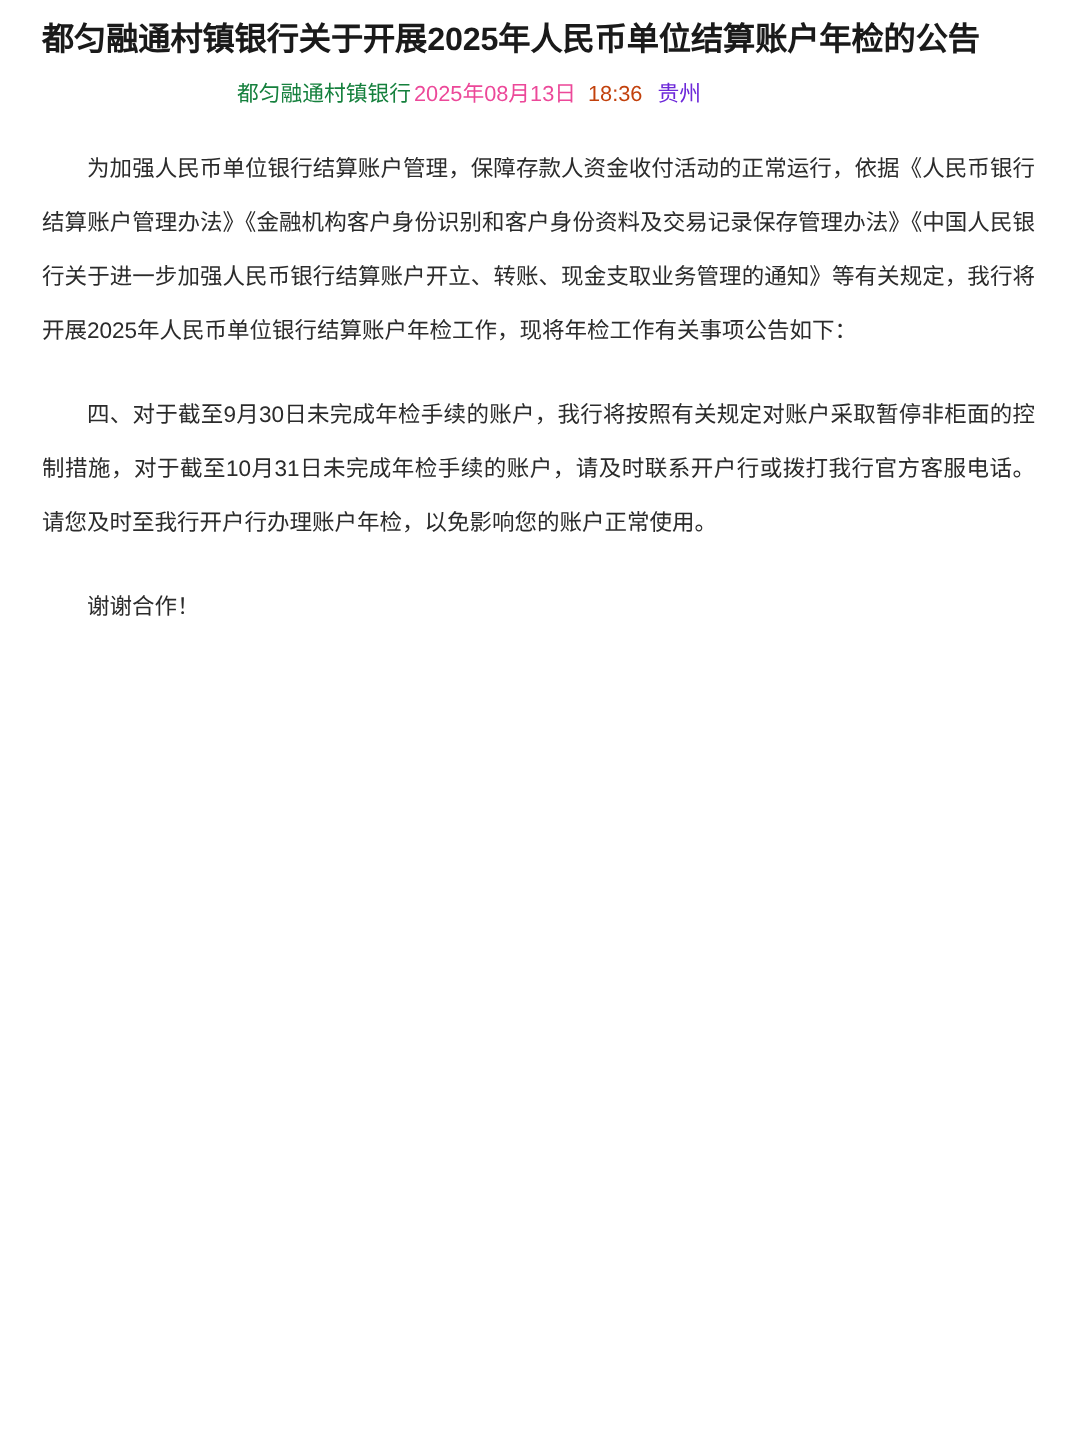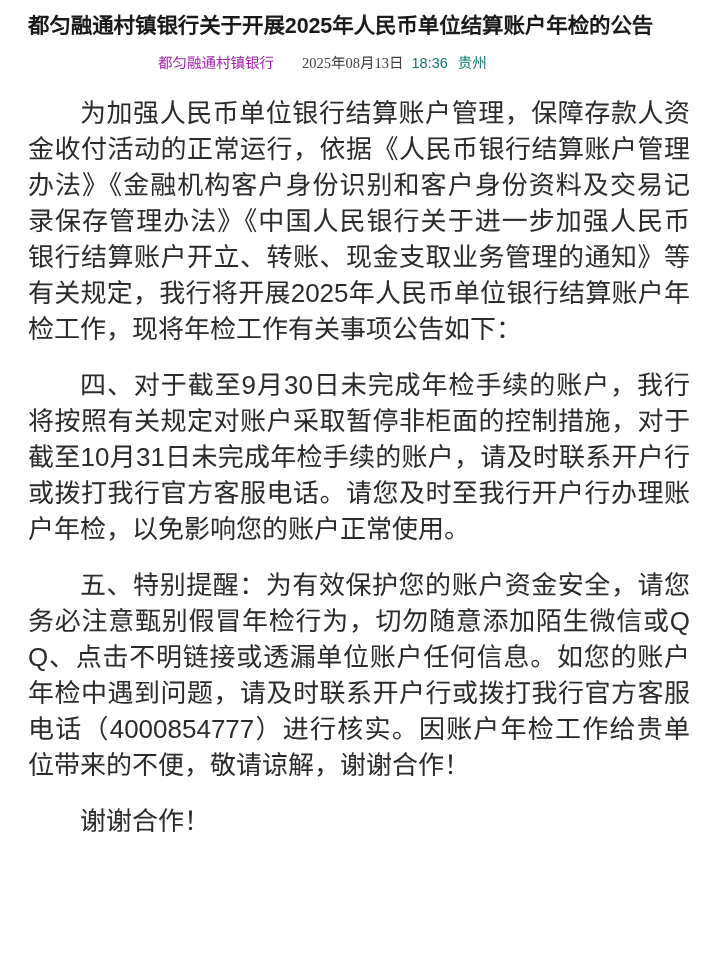--- a/index.html
+++ b/index.html
@@ -42,45 +42,44 @@
 
   .meta-line {
     margin: 12px 0 0 0;
     padding-left: 130px;
     font-size: 14.5px;
     line-height: 20px;
     color: #9a9a9a;
     white-space: nowrap;
   }
   .meta-account {
-    color: #a21caf;
-    margin-right: 28px;
+    color: #15803d;
+    margin-right: 2px;
   }
   .meta-date {
-    color: #404040;
+    color: #ec4899;
     margin-right: 8px;
-    font-family: Liberation Serif, serif;
   }
   .meta-time {
-    color: #0f766e;
+    color: #c2410c;
     margin-right: 10px;
   }
   .meta-location {
-    color: #0f766e;
+    color: #6d28d9;
   }
 
   
   .article-body {
     padding: 0 27px 0 28px;
     margin-top: 22px;
   }
 
   .para {
     margin: 0;
-    font-size: 26px;
+    font-size: 15px;
     line-height: 36px;
     color: #2b2b2b;
     text-align: justify;
     text-justify: inter-ideograph;
     text-indent: 2em;
     word-break: break-all;
   }
 
   .para + .para {
     margin-top: 20px;
@@ -105,18 +104,17 @@
 
   <div class="article-body">
 
     <p class="para">为加强人民币单位银行结算账户管理，保障存款人资金收付活动的正常运行，依据《人民币银行结算账户管理办法》《金融机构客户身份识别和客户身份资料及交易记录保存管理办法》《中国人民银行关于进一步加强人民币银行结算账户开立、转账、现金支取业务管理的通知》等有关规定，我行将开展2025年人民币单位银行结算账户年检工作，现将年检工作有关事项公告如下：</p>
 
 
 
 
     <p class="para">四、对于截至9月30日未完成年检手续的账户，我行将按照有关规定对账户采取暂停非柜面的控制措施，对于截至10月31日未完成年检手续的账户，请及时联系开户行或拨打我行官方客服电话。请您及时至我行开户行办理账户年检，以免影响您的账户正常使用。</p>
 
-    <p class="para">五、特别提醒：为有效保护您的账户资金安全，请您务必注意甄别假冒年检行为，切勿随意添加陌生微信或QQ、点击不明链接或透漏单位账户任何信息。如您的账户年检中遇到问题，请及时联系开户行或拨打我行官方客服电话（4000854777）进行核实。因账户年检工作给贵单位带来的不便，敬请谅解，谢谢合作！</p>
 
     <p class="para para-closing">谢谢合作！</p>
 
   </div>
 </div>
 
 </body></html>

